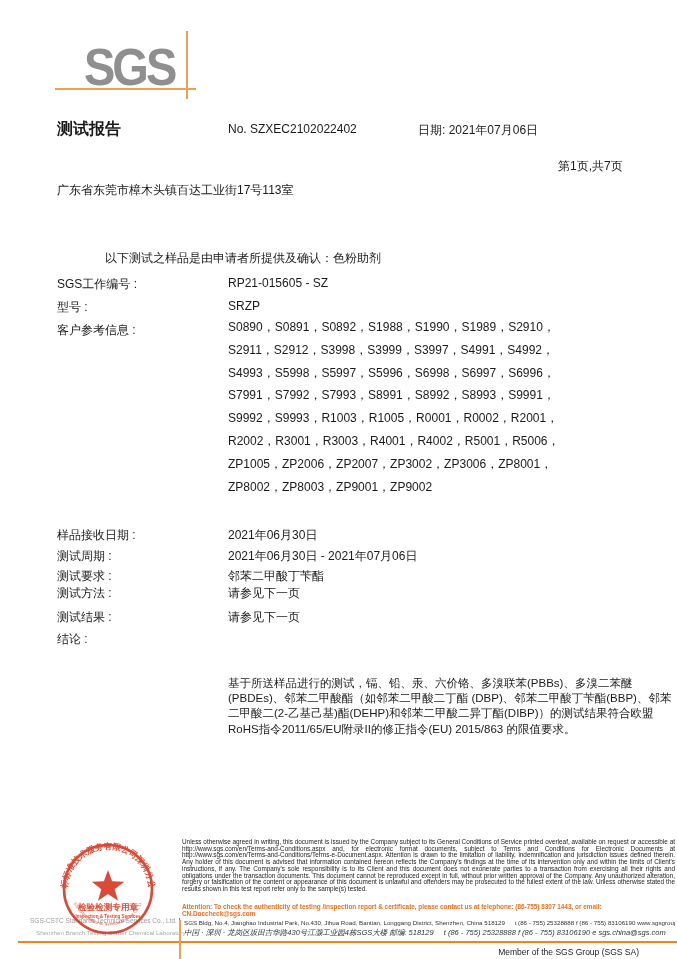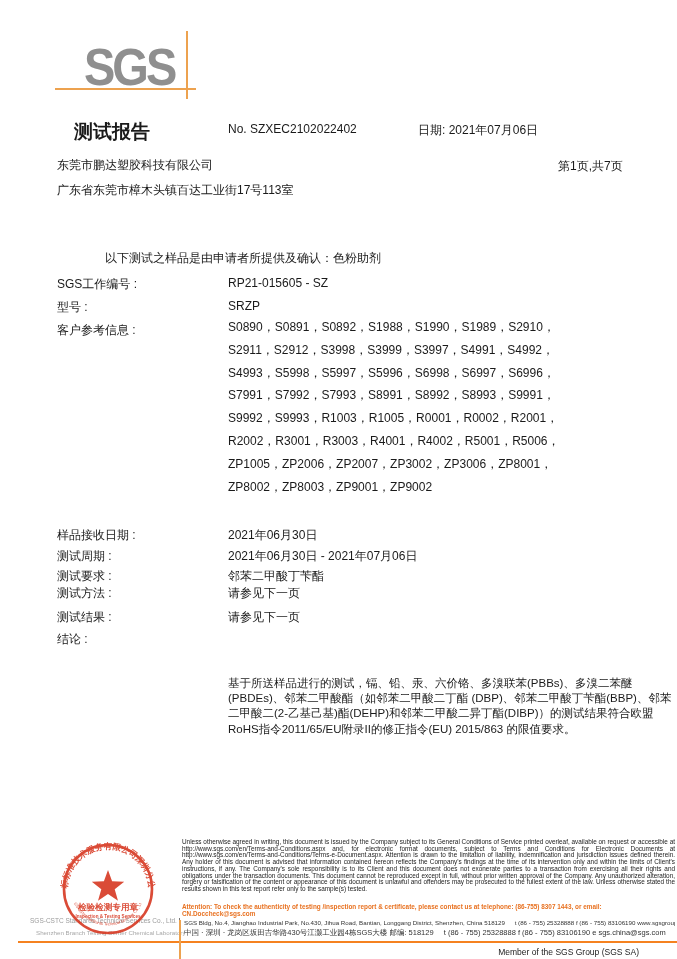--- a/index.html
+++ b/index.html
@@ -8,21 +8,21 @@
   .page { position:relative; width:677px; height:959px; background:#fff; overflow:hidden; }
 
   
   .logo-text { position:absolute; left:84px; top:36px; font-size:47px; font-weight:bold;
                color:#8f8f8f; letter-spacing:-3px; transform:scaleY(1.12); transform-origin:top left;
                font-family:"Liberation Sans",sans-serif; }
   .crop-v { position:absolute; left:186px; top:31px; width:2px; height:68px; background:#eda24f; }
   .crop-h { position:absolute; left:55px; top:88px; width:141px; height:2px; background:#eda24f; }
 
   
-  .title { position:absolute; left:74px; top:119px; font-size:19px; font-weight:bold; }
+  .title { position:absolute; left:57px; top:119px; font-size:16px; font-weight:bold; }
   .report-no { position:absolute; left:228px; top:122px; font-size:12px; }
   .report-date { position:absolute; left:418px; top:122px; font-size:12px; }
   .page-info { position:absolute; left:558px; top:122px; font-size:12px;margin-top:36px; }
 
   .company { position:absolute; left:57px; top:157px; font-size:12px; }
   .address { position:absolute; left:57px; top:182px; font-size:12px; }
   .intro   { position:absolute; left:57px; top:250px; font-size:12px;margin-left:48px; }
 
   .frow { position:absolute; left:0; width:677px; font-size:12px; }
   .frow .lab { position:absolute; left:57px; white-space:nowrap; }
@@ -35,21 +35,21 @@
 
   
   .disclaimer { position:absolute; left:182px; top:839px; width:493px; font-size:6.4px;
                 line-height:6.7px; text-align:justify; color:#222; }
   .attention  { position:absolute; left:182px; top:904px; width:493px; font-size:6.4px;
                 line-height:6.9px; font-weight:bold; color:#e87120; }
   .addr-block { position:absolute; left:179px; top:918px; width:496px; border-left:1px solid #777;
                 padding-left:4px; color:#333; }
   .addr-line  { white-space:nowrap; overflow:hidden; }
   .addr-line.en { font-size:6.2px; line-height:9px; }
-  .addr-line.cn { font-size:7.5px; line-height:12px; }
+  .addr-line.cn { font-size:7.5px; line-height:12px;font-style:italic; }
   .addr-line .contact { margin-left:8px; }
   .footer-rule { position:absolute; left:18px; top:941px; width:659px; height:2px; background:#f58220; }
   .footer-crop-v { position:absolute; left:179px; top:920px; width:1.5px; height:39px; background:#eda24f; }
   .member { position:absolute; right:38px; top:947px; font-size:8.5px; color:#222; }
 
   .stamp-under-1 { position:absolute; left:30px; top:917px; font-size:6.5px; color:#9c9c9c; white-space:nowrap; }
   .stamp-under-2 { position:absolute; left:36px; top:929px; font-size:6.2px; color:#a8a8a8; white-space:nowrap; }
   .stamp { position:absolute; left:53px; top:833px; opacity:0.88; }
 </style>
 </head>
@@ -59,21 +59,20 @@
 
   <div class="logo-text">SGS</div>
   <div class="crop-v"></div>
   <div class="crop-h"></div>
 
   <div class="title">测试报告</div>
   <div class="report-no">No. SZXEC2102022402</div>
   <div class="report-date">日期: 2021年07月06日</div>
   <div class="page-info">第1页,共7页</div>
 
-  <div class="company">东莞市鹏达塑胶科技有限公司</div>
   <div class="address">广东省东莞市樟木头镇百达工业街17号113室</div>
 
   <div class="intro">以下测试之样品是由申请者所提供及确认：色粉助剂</div>
 
   <div class="frow" style="top:276px">
     <span class="lab">SGS工作编号 :</span>
     <span class="val">RP21-015605 - SZ</span>
   </div>
   <div class="frow" style="top:299px">
     <span class="lab">型号 :</span>

